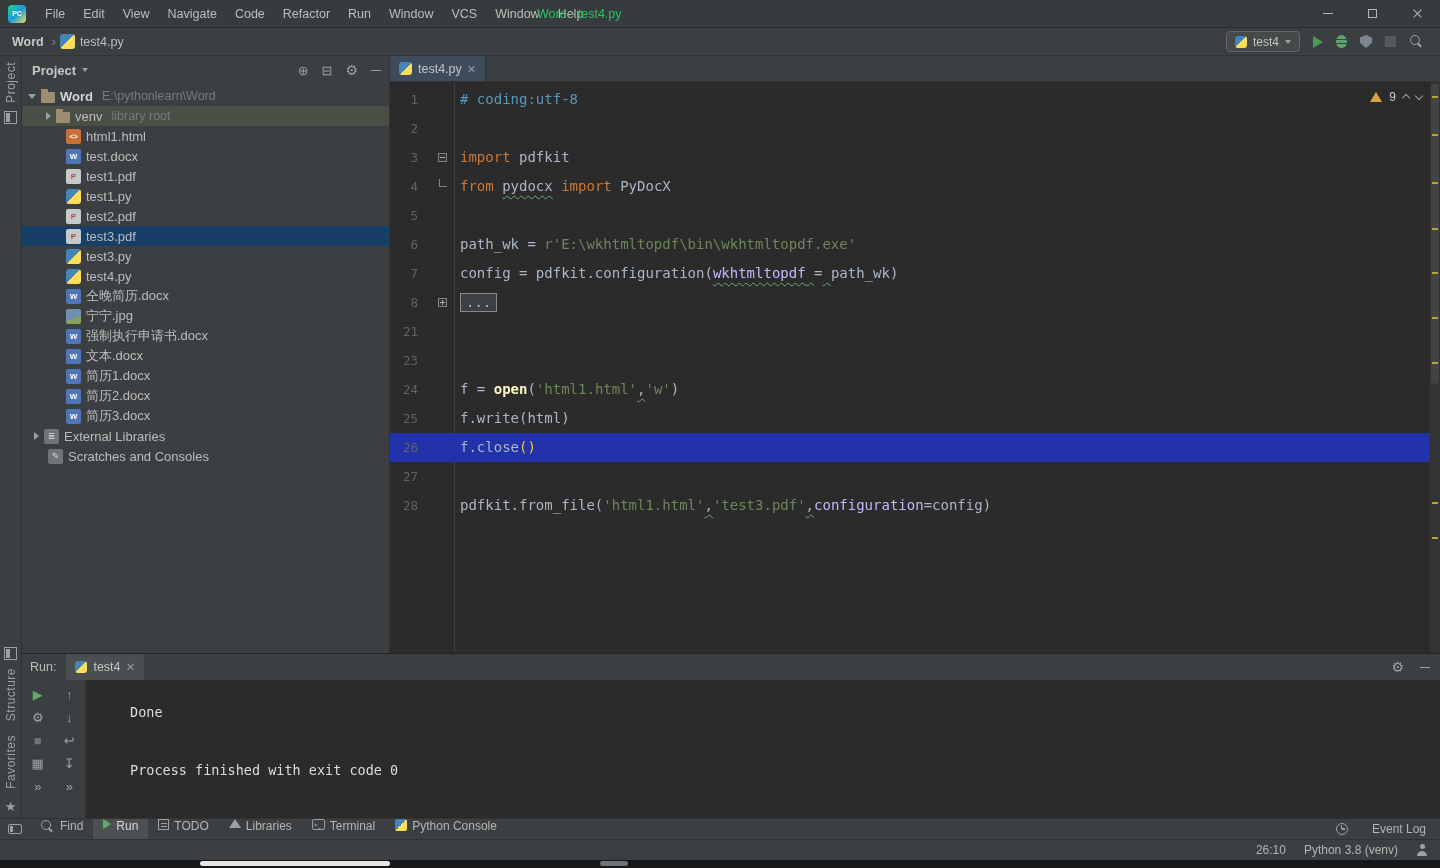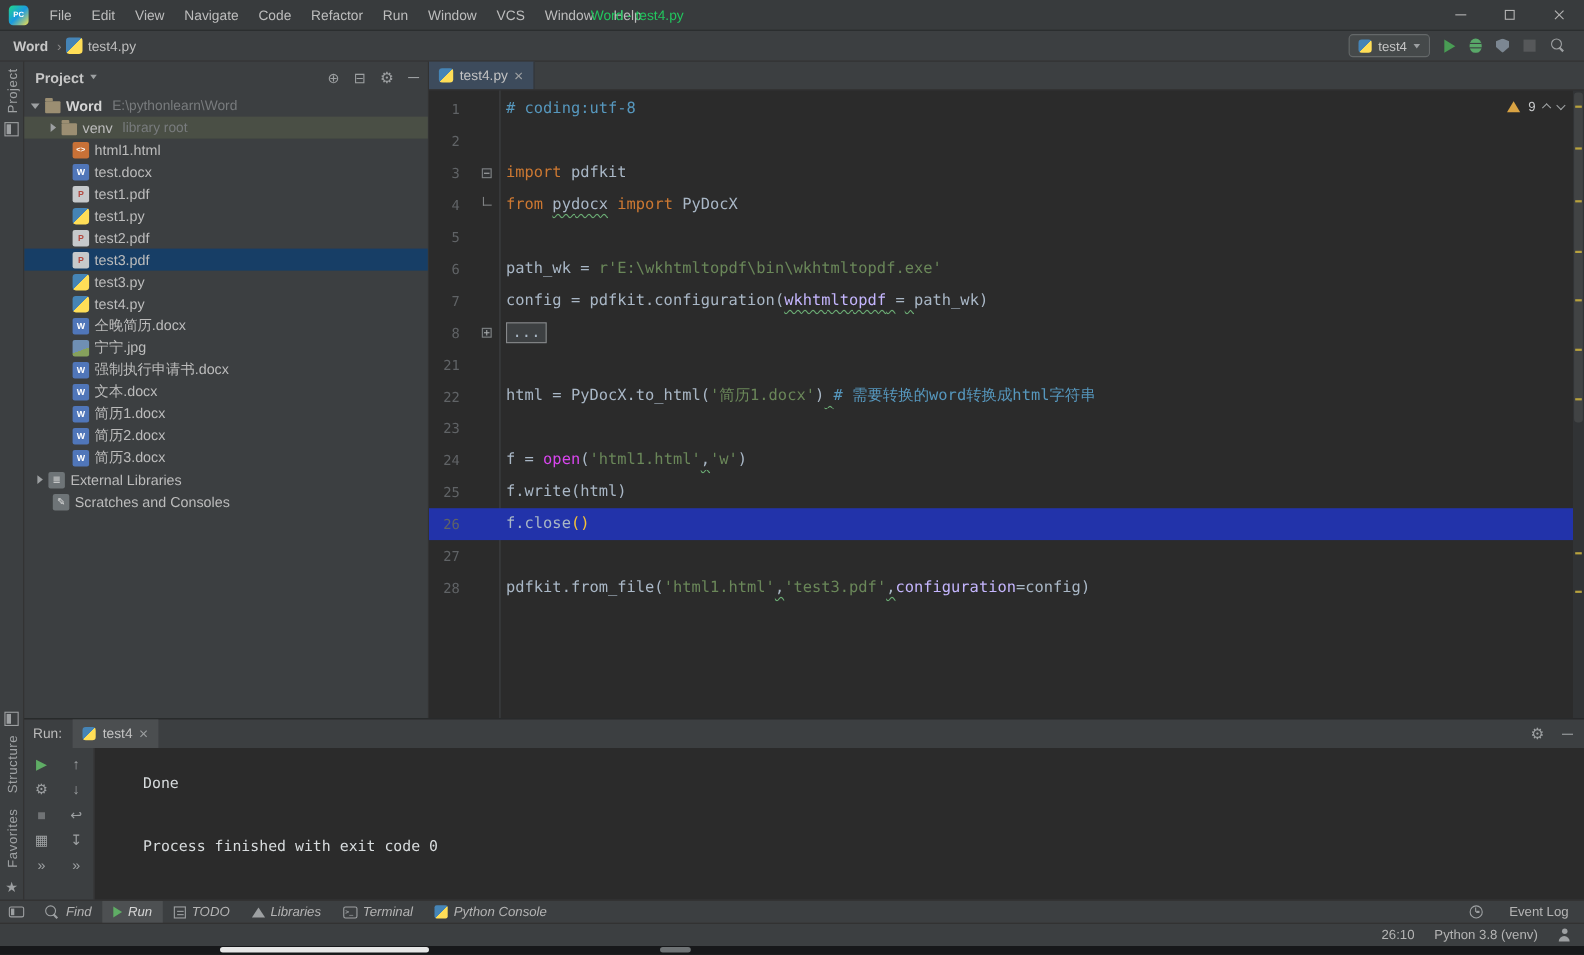--- a/index.html
+++ b/index.html
@@ -96,21 +96,21 @@
   .fold-start,.fold-plus { width:9px; height:9px; border:1px solid #7f8284; position:relative; background:#313335; flex:none; }
   .fold-start::before,.fold-plus::before { content:""; position:absolute; left:1px; right:1px; top:3px; height:1px; background:#a7aaab; }
   .fold-plus::after { content:""; position:absolute; top:1px; bottom:1px; left:3px; width:1px; background:#a7aaab; }
   .fold-end { width:8px; height:8px; border-left:1px solid #7f8284; border-bottom:1px solid #7f8284; margin-bottom:8px; }
   .code-text { flex:1; padding-left:6px; color:#a9b7c6; }
   .tok-plain { color:#a9b7c6; }
   .tok-kw { color:#cc7832; }
   .tok-str { color:#6a8759; }
   .tok-com { color:#5697bd; }
   .tok-arg { color:#c4b5fd; }
-  .tok-builtin { color:#d946ef; }
+  .tok-builtin { color:#fef9c3;font-weight:bold; }
   .tok-paren { color:#f7c336; }
   .tok-sq { text-decoration:underline wavy #6aab73 1px; text-underline-offset:4px; text-decoration-skip-ink:none; }
   .tok-foldbox { display:inline-block; border:1px solid #87898b; background:#3d4042; color:#a9b7c6; padding:0 5px; height:19px; line-height:17px; margin-top:5px; vertical-align:top; }
   .inspections { position:absolute; top:8px; right:18px; display:flex; gap:7px; align-items:center; font-size:12px; color:#c9cbcd; font-family:"Liberation Sans",sans-serif; }
   .tri { width:0; height:0; border-left:6px solid transparent; border-right:6px solid transparent; border-bottom:10px solid #d9a343; }
   .chev-up-s { width:6px; height:6px; border-left:1.5px solid #9da0a2; border-top:1.5px solid #9da0a2; transform:rotate(45deg); margin-top:2px; }
   .chev-dn-s { width:6px; height:6px; border-left:1.5px solid #9da0a2; border-top:1.5px solid #9da0a2; transform:rotate(225deg); margin-bottom:2px; }
   .error-stripe { width:10px; background:#313335; position:relative; flex:none; }
   .stripe-thumb { position:absolute; left:1px; right:1px; top:2px; height:300px; background:rgba(255,255,255,.08); border-radius:3px; }
   .stripe-tick { position:absolute; left:2px; width:6px; height:2px; background:#b8a23e; }
@@ -125,21 +125,21 @@
   .run-toolbar { width:64px; background:#3c3f41; border-right:1px solid #323232; display:flex; gap:4px; padding:4px 2px; flex:none; }
   .rt-col { width:28px; display:flex; flex-direction:column; align-items:center; gap:9px; padding-top:4px; }
   .rt-ico { font-size:13px; line-height:14px; }
   .console { flex:1; padding:18px 0 0 8px; font-family:"DejaVu Sans Mono",monospace; font-size:13.5px; color:#d8dcde; }
   .console-line { height:29px; line-height:29px; white-space:pre;margin-left:36px; }
 
   
   .stripe-row { height:21px; background:#3c3f41; border-top:1px solid #323232; display:flex; align-items:center; font-size:12px; color:#b4b4b4; flex:none; }
   .corner-ico { width:14px; height:10px; border:1px solid #9da0a2; border-radius:2px; position:relative; margin:0 8px; flex:none; }
   .corner-ico::before { content:""; position:absolute; left:1px; top:1px; bottom:1px; width:3px; background:#9da0a2; }
-  .sb-item { display:flex; align-items:center; gap:5px; padding:0 10px; height:100%;font-style:italic; }
+  .sb-item { display:flex; align-items:flex-start; gap:5px; padding:0 10px; height:100%; }
   .sb-item.active { background:rgba(255,255,255,.09); color:#d5d5d5; }
   .sb-label { }
   .sb-ico { display:inline-flex; }
   .ico-run { width:0; height:0; border-top:5px solid transparent; border-bottom:5px solid transparent; border-left:8px solid #5fad65; }
   .ico-todo { width:11px; height:11px; border:1px solid #9da0a2; position:relative; }
   .ico-todo::before { content:""; position:absolute; left:2px; top:3px; width:6px; height:1px; background:#9da0a2; box-shadow:0 3px 0 #9da0a2; }
   .ico-problems { width:0; height:0; border-left:6px solid transparent; border-right:6px solid transparent; border-bottom:9px solid #9da0a2; }
   .ico-terminal { width:13px; height:11px; border:1px solid #9da0a2; border-radius:2px; position:relative; }
   .ico-terminal::before { content:">_"; font:bold 6px "DejaVu Sans Mono",monospace; position:absolute; left:1px; top:1px; color:#9da0a2; }
   .ico-python { width:12px; height:12px; border-radius:2px; background:linear-gradient(135deg,#4584b6 50%,#ffde57 50%); }
@@ -335,21 +335,20 @@
               <div class="gutter-sep"></div>
             <div class="code-line"><span class="gutter-num">1</span><span class="fold-col"></span><span class="code-text"><span class="tok tok-com"># coding:utf-8</span></span></div>
                 <div class="code-line"><span class="gutter-num">2</span><span class="fold-col"></span><span class="code-text"></span></div>
                 <div class="code-line"><span class="gutter-num">3</span><span class="fold-col"><span class="fold-start"></span></span><span class="code-text"><span class="tok tok-kw">import</span><span class="tok tok-plain"> pdfkit</span></span></div>
                 <div class="code-line"><span class="gutter-num">4</span><span class="fold-col"><span class="fold-end"></span></span><span class="code-text"><span class="tok tok-kw">from</span><span class="tok tok-plain"> </span><span class="tok tok-plain tok-sq">pydocx</span><span class="tok tok-plain"> </span><span class="tok tok-kw">import</span><span class="tok tok-plain"> PyDocX</span></span></div>
                 <div class="code-line"><span class="gutter-num">5</span><span class="fold-col"></span><span class="code-text"></span></div>
                 <div class="code-line"><span class="gutter-num">6</span><span class="fold-col"></span><span class="code-text"><span class="tok tok-plain">path_wk = </span><span class="tok tok-str">r'E:\wkhtmltopdf\bin\wkhtmltopdf.exe'</span></span></div>
                 <div class="code-line"><span class="gutter-num">7</span><span class="fold-col"></span><span class="code-text"><span class="tok tok-plain">config = pdfkit.configuration(</span><span class="tok tok-arg tok-sq">wkhtmltopdf</span><span class="tok tok-sq"> </span><span class="tok tok-plain">=</span><span class="tok tok-sq"> </span><span class="tok tok-plain">path_wk</span><span class="tok tok-plain">)</span></span></div>
                 <div class="code-line"><span class="gutter-num">8</span><span class="fold-col"><span class="fold-plus"></span></span><span class="code-text"><span class="tok tok-foldbox">...</span></span></div>
                 <div class="code-line"><span class="gutter-num">21</span><span class="fold-col"></span><span class="code-text"></span></div>
-                <div class="code-line"><span class="gutter-num">22</span><span class="fold-col"></span><span class="code-text"><span class="tok tok-plain">html = PyDocX.to_html(</span><span class="tok tok-str">'简历1.docx'</span><span class="tok tok-plain">)</span><span class="tok tok-sq"> </span><span class="tok tok-com"># 需要转换的word转换成html字符串</span></span></div>
                 <div class="code-line"><span class="gutter-num">23</span><span class="fold-col"></span><span class="code-text"></span></div>
                 <div class="code-line"><span class="gutter-num">24</span><span class="fold-col"></span><span class="code-text"><span class="tok tok-plain">f = </span><span class="tok tok-builtin">open</span><span class="tok tok-plain">(</span><span class="tok tok-str">'html1.html'</span><span class="tok tok-sq">,</span><span class="tok tok-str">'w'</span><span class="tok tok-plain">)</span></span></div>
                 <div class="code-line"><span class="gutter-num">25</span><span class="fold-col"></span><span class="code-text"><span class="tok tok-plain">f.write(html)</span></span></div>
                 <div class="code-line caret-line"><span class="gutter-num">26</span><span class="fold-col"></span><span class="code-text"><span class="tok tok-plain">f.close</span><span class="tok tok-paren">()</span></span></div>
                 <div class="code-line"><span class="gutter-num">27</span><span class="fold-col"></span><span class="code-text"></span></div>
                 <div class="code-line"><span class="gutter-num">28</span><span class="fold-col"></span><span class="code-text"><span class="tok tok-plain">pdfkit.from_file(</span><span class="tok tok-str">'html1.html'</span><span class="tok tok-sq">,</span><span class="tok tok-str">'test3.pdf'</span><span class="tok tok-sq">,</span><span class="tok tok-arg">configuration</span><span class="tok tok-plain">=config)</span></span></div>
               </div>
             <div class="error-stripe" id="errorStripe">
               <div class="stripe-thumb"></div>
             <div class="stripe-tick" style="top: 14px;"></div>

